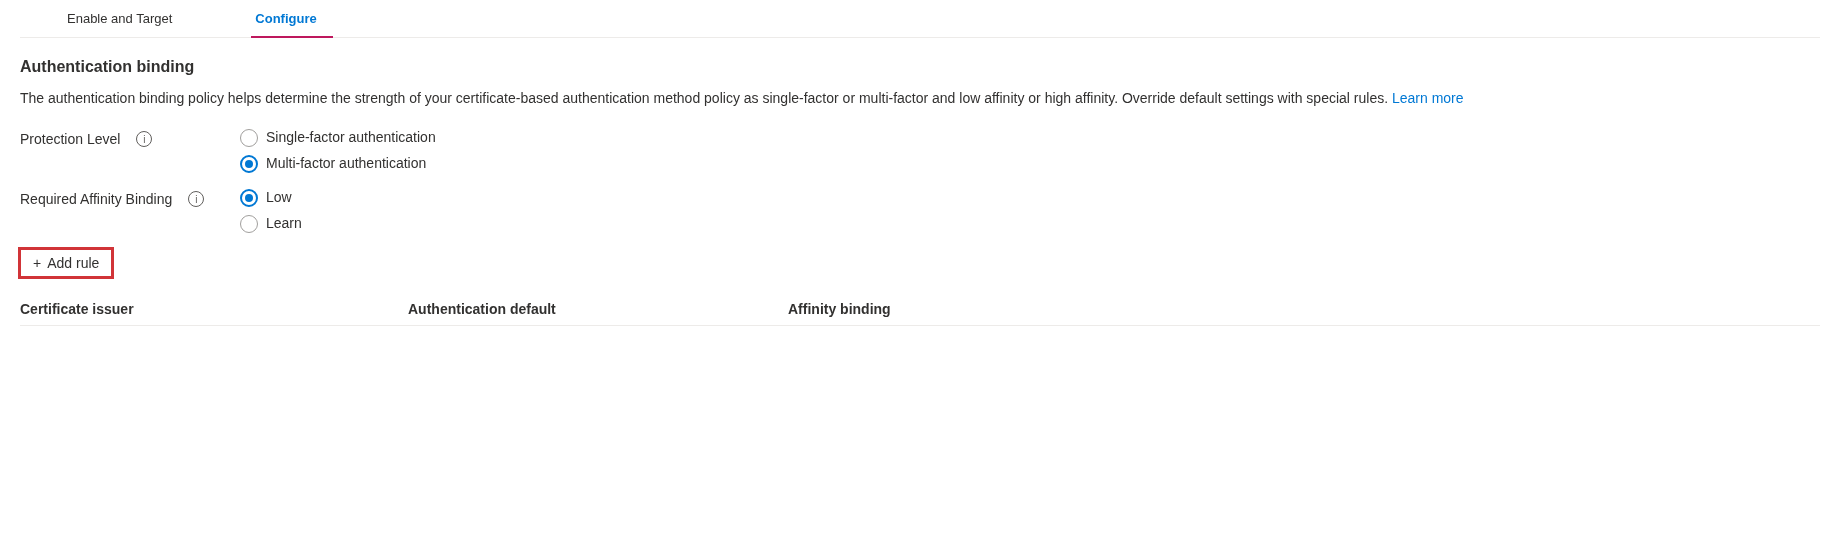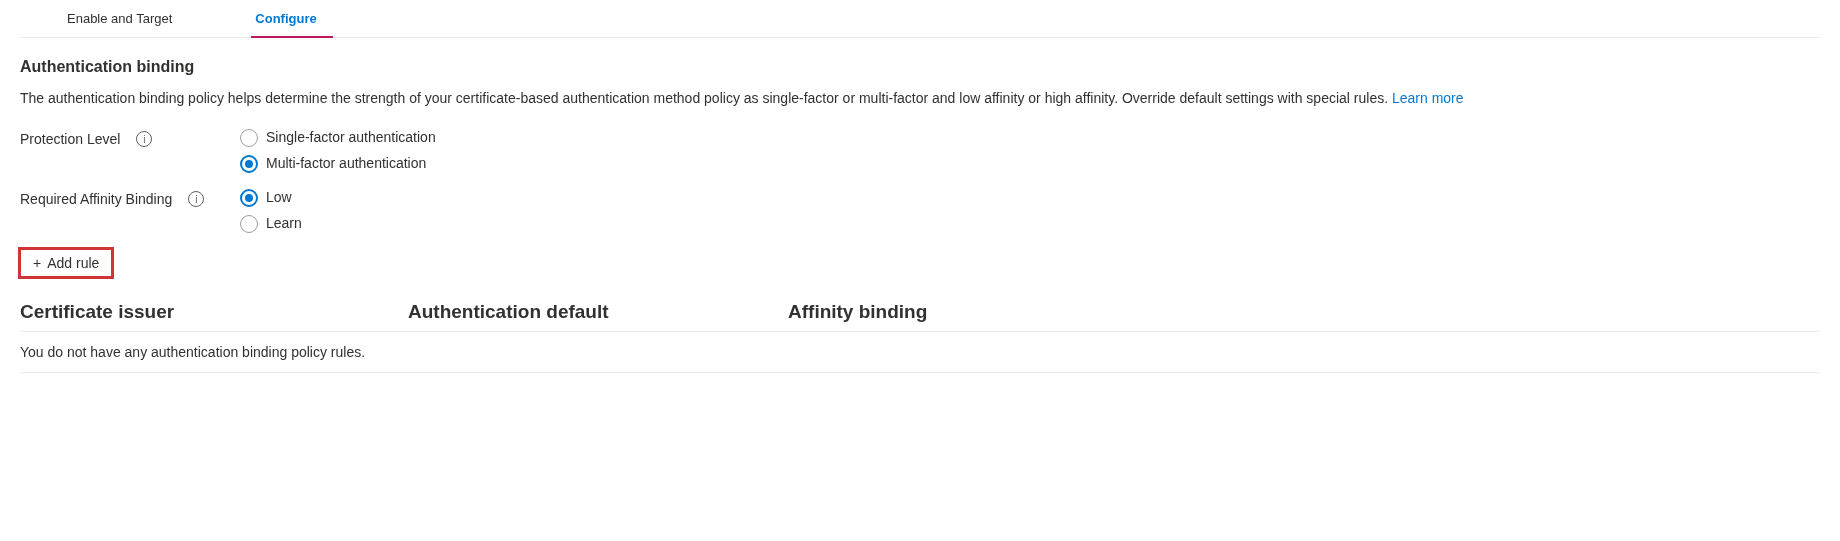--- a/index.html
+++ b/index.html
@@ -167,21 +167,21 @@
     
     .table-header {
       display: grid;
       grid-template-columns: 380px 380px 380px 380px;
       border-bottom: 1px solid #edebe9;
       padding: 8px 0;
       margin-bottom: 0;
     }
 
     .table-header-cell {
-      font-size: 19px;
+      font-size: 14px;
       font-weight: 700;
       color: #323130;
       padding: 0 8px;
     }
 
     .table-header-cell:first-child {
       padding-left: 0;
     }
 
     .table-body {
@@ -258,17 +258,14 @@
   </button>
 
   
   <div class="table-header">
     <div class="table-header-cell">Certificate issuer</div>
     <div class="table-header-cell">Authentication default</div>
     <div class="table-header-cell">Affinity binding</div>
   </div>
 
   
-  <div class="table-body">
-    <div class="table-empty-row">You do not have any authentication binding policy rules.</div>
-  </div>
 
 </div>
 
 </body></html>

